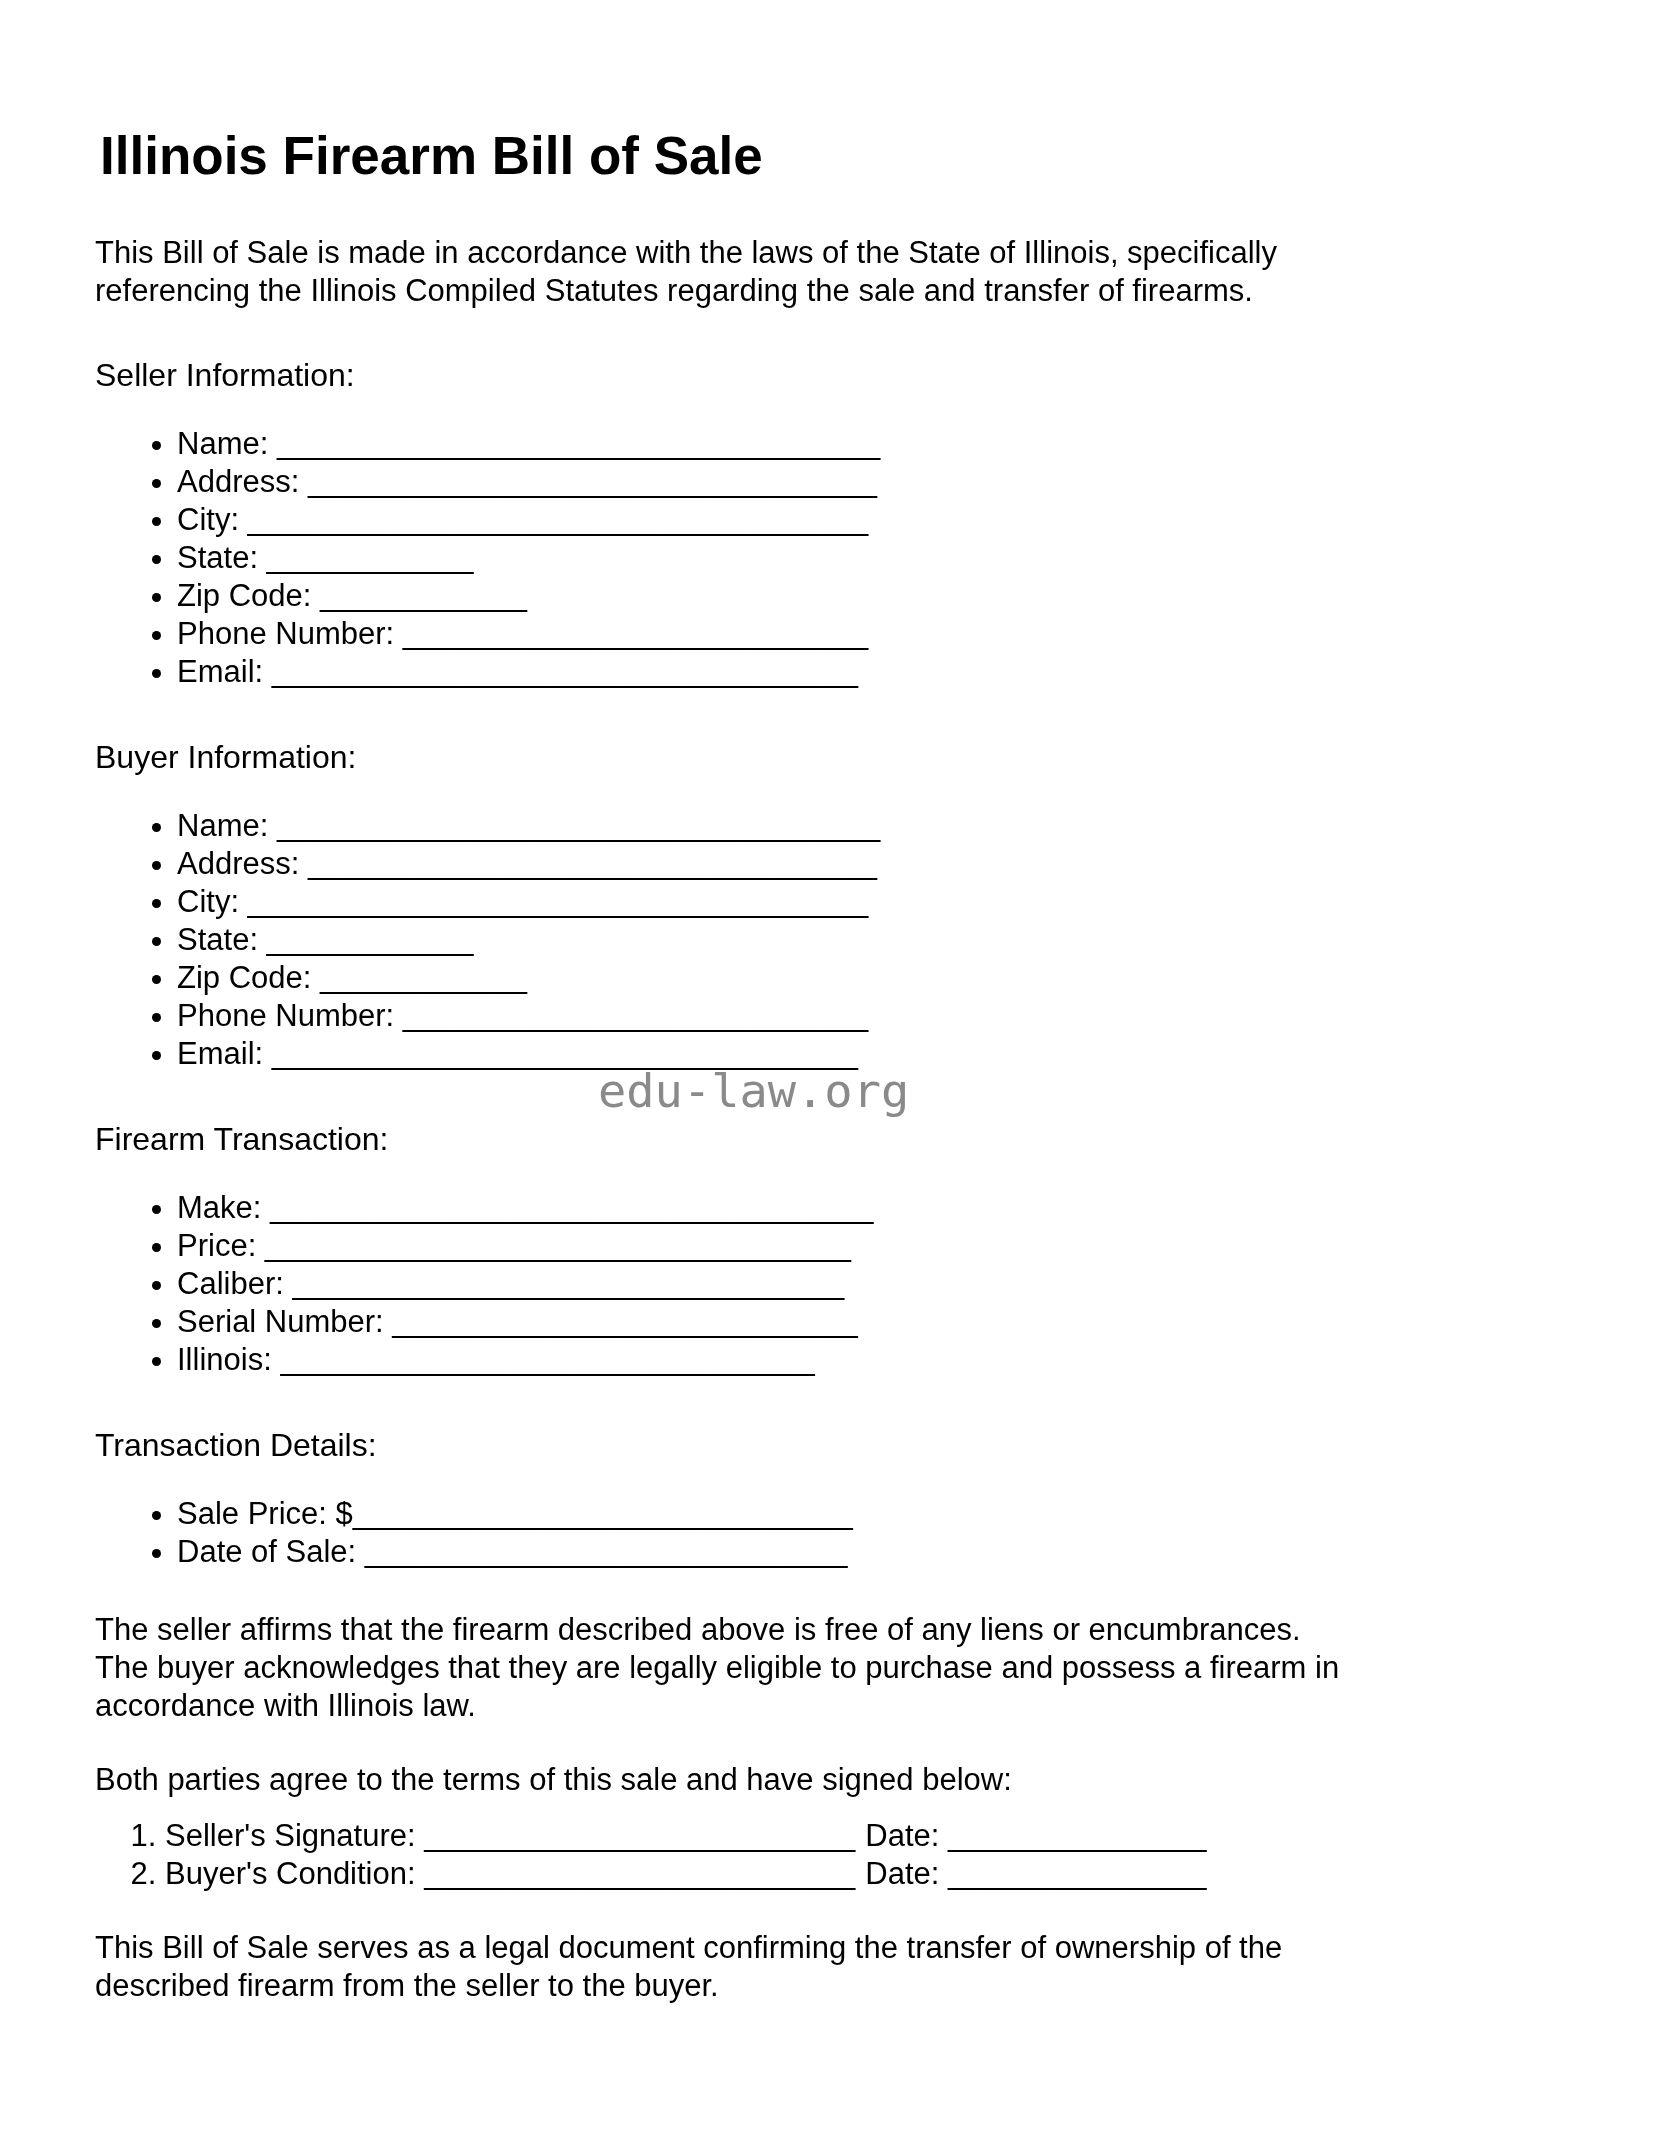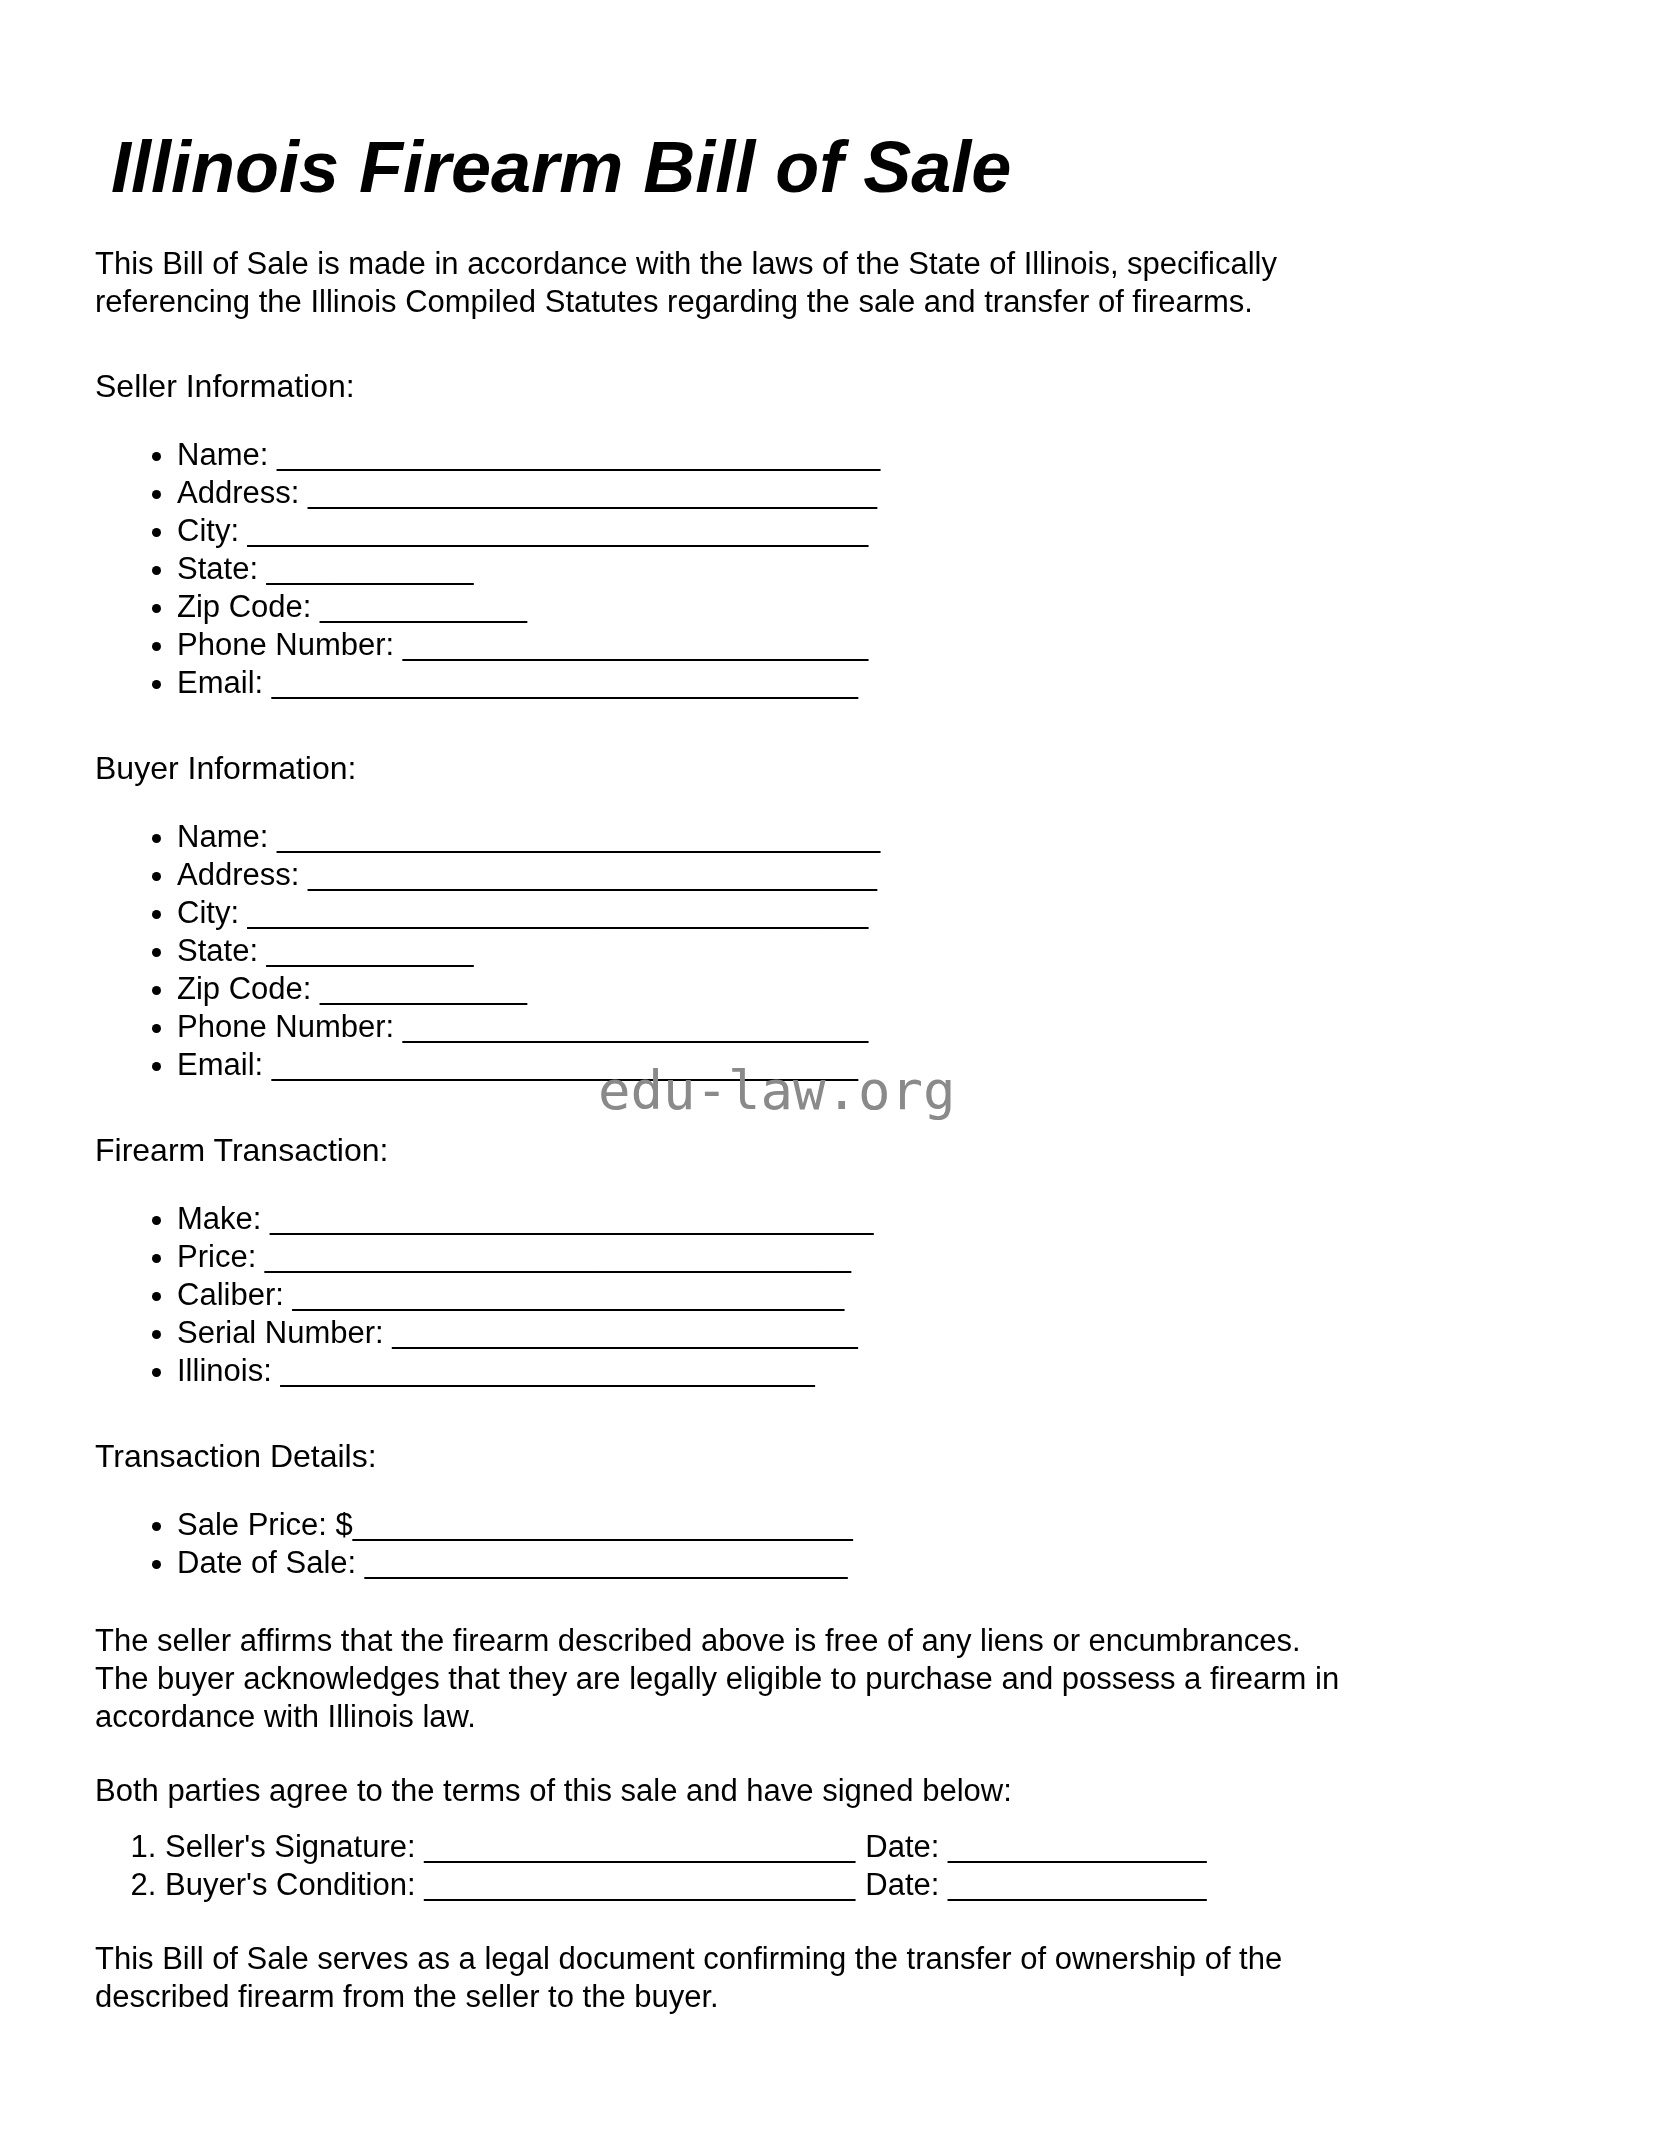--- a/index.html
+++ b/index.html
@@ -5,42 +5,42 @@
   html { background:#fff; }
   body {
     width:1664px; height:2154px; margin:0; box-sizing:border-box;
     padding:111px 94px 0 95px;
     background:#ffffff; color:#000000;
     font-family:"Liberation Sans", sans-serif;
     font-size:31px; line-height:38px;
     position:relative; overflow:hidden;
   }
   h1 {
-    font-size:72px; line-height:80px; margin:16px; font-weight:bold;font-style:italic;
+    font-size:53px; line-height:80px; margin:5px; font-weight:bold;
   }
   h3 {
     font-size:32px; line-height:40px; margin:46px 0 0 0; font-weight:normal;
   }
   h3.first { margin-top:45px; }
   p.para { margin:36px 0 0 0; white-space:pre-line; }
   p.intro { margin-top:38px; }
   p.affirm { margin-top:40px; }
   ul.fields {
     list-style:disc; margin:30px 0 0 0; padding:0 0 0 82px;
   }
   ul.fields li { line-height:38px; }
   ol.signatures {
     margin:18px 0 0 0; padding:0 0 0 70px;
   }
   ol.signatures li { line-height:38px; }
   .date-label { margin-left:10px; }
   .watermark {
     position:absolute; left:598px; top:1056px;
     font-family:"DejaVu Sans Mono", monospace;
-    font-size:54px; line-height:70px;
+    font-size:47px; line-height:70px;
     color:#8a8a8a; white-space:nowrap;
   }
 </style>
 </head>
 <body>
 
 <div class="watermark">edu-law.org</div>
 
 <h1>Illinois Firearm Bill of Sale</h1>
 

